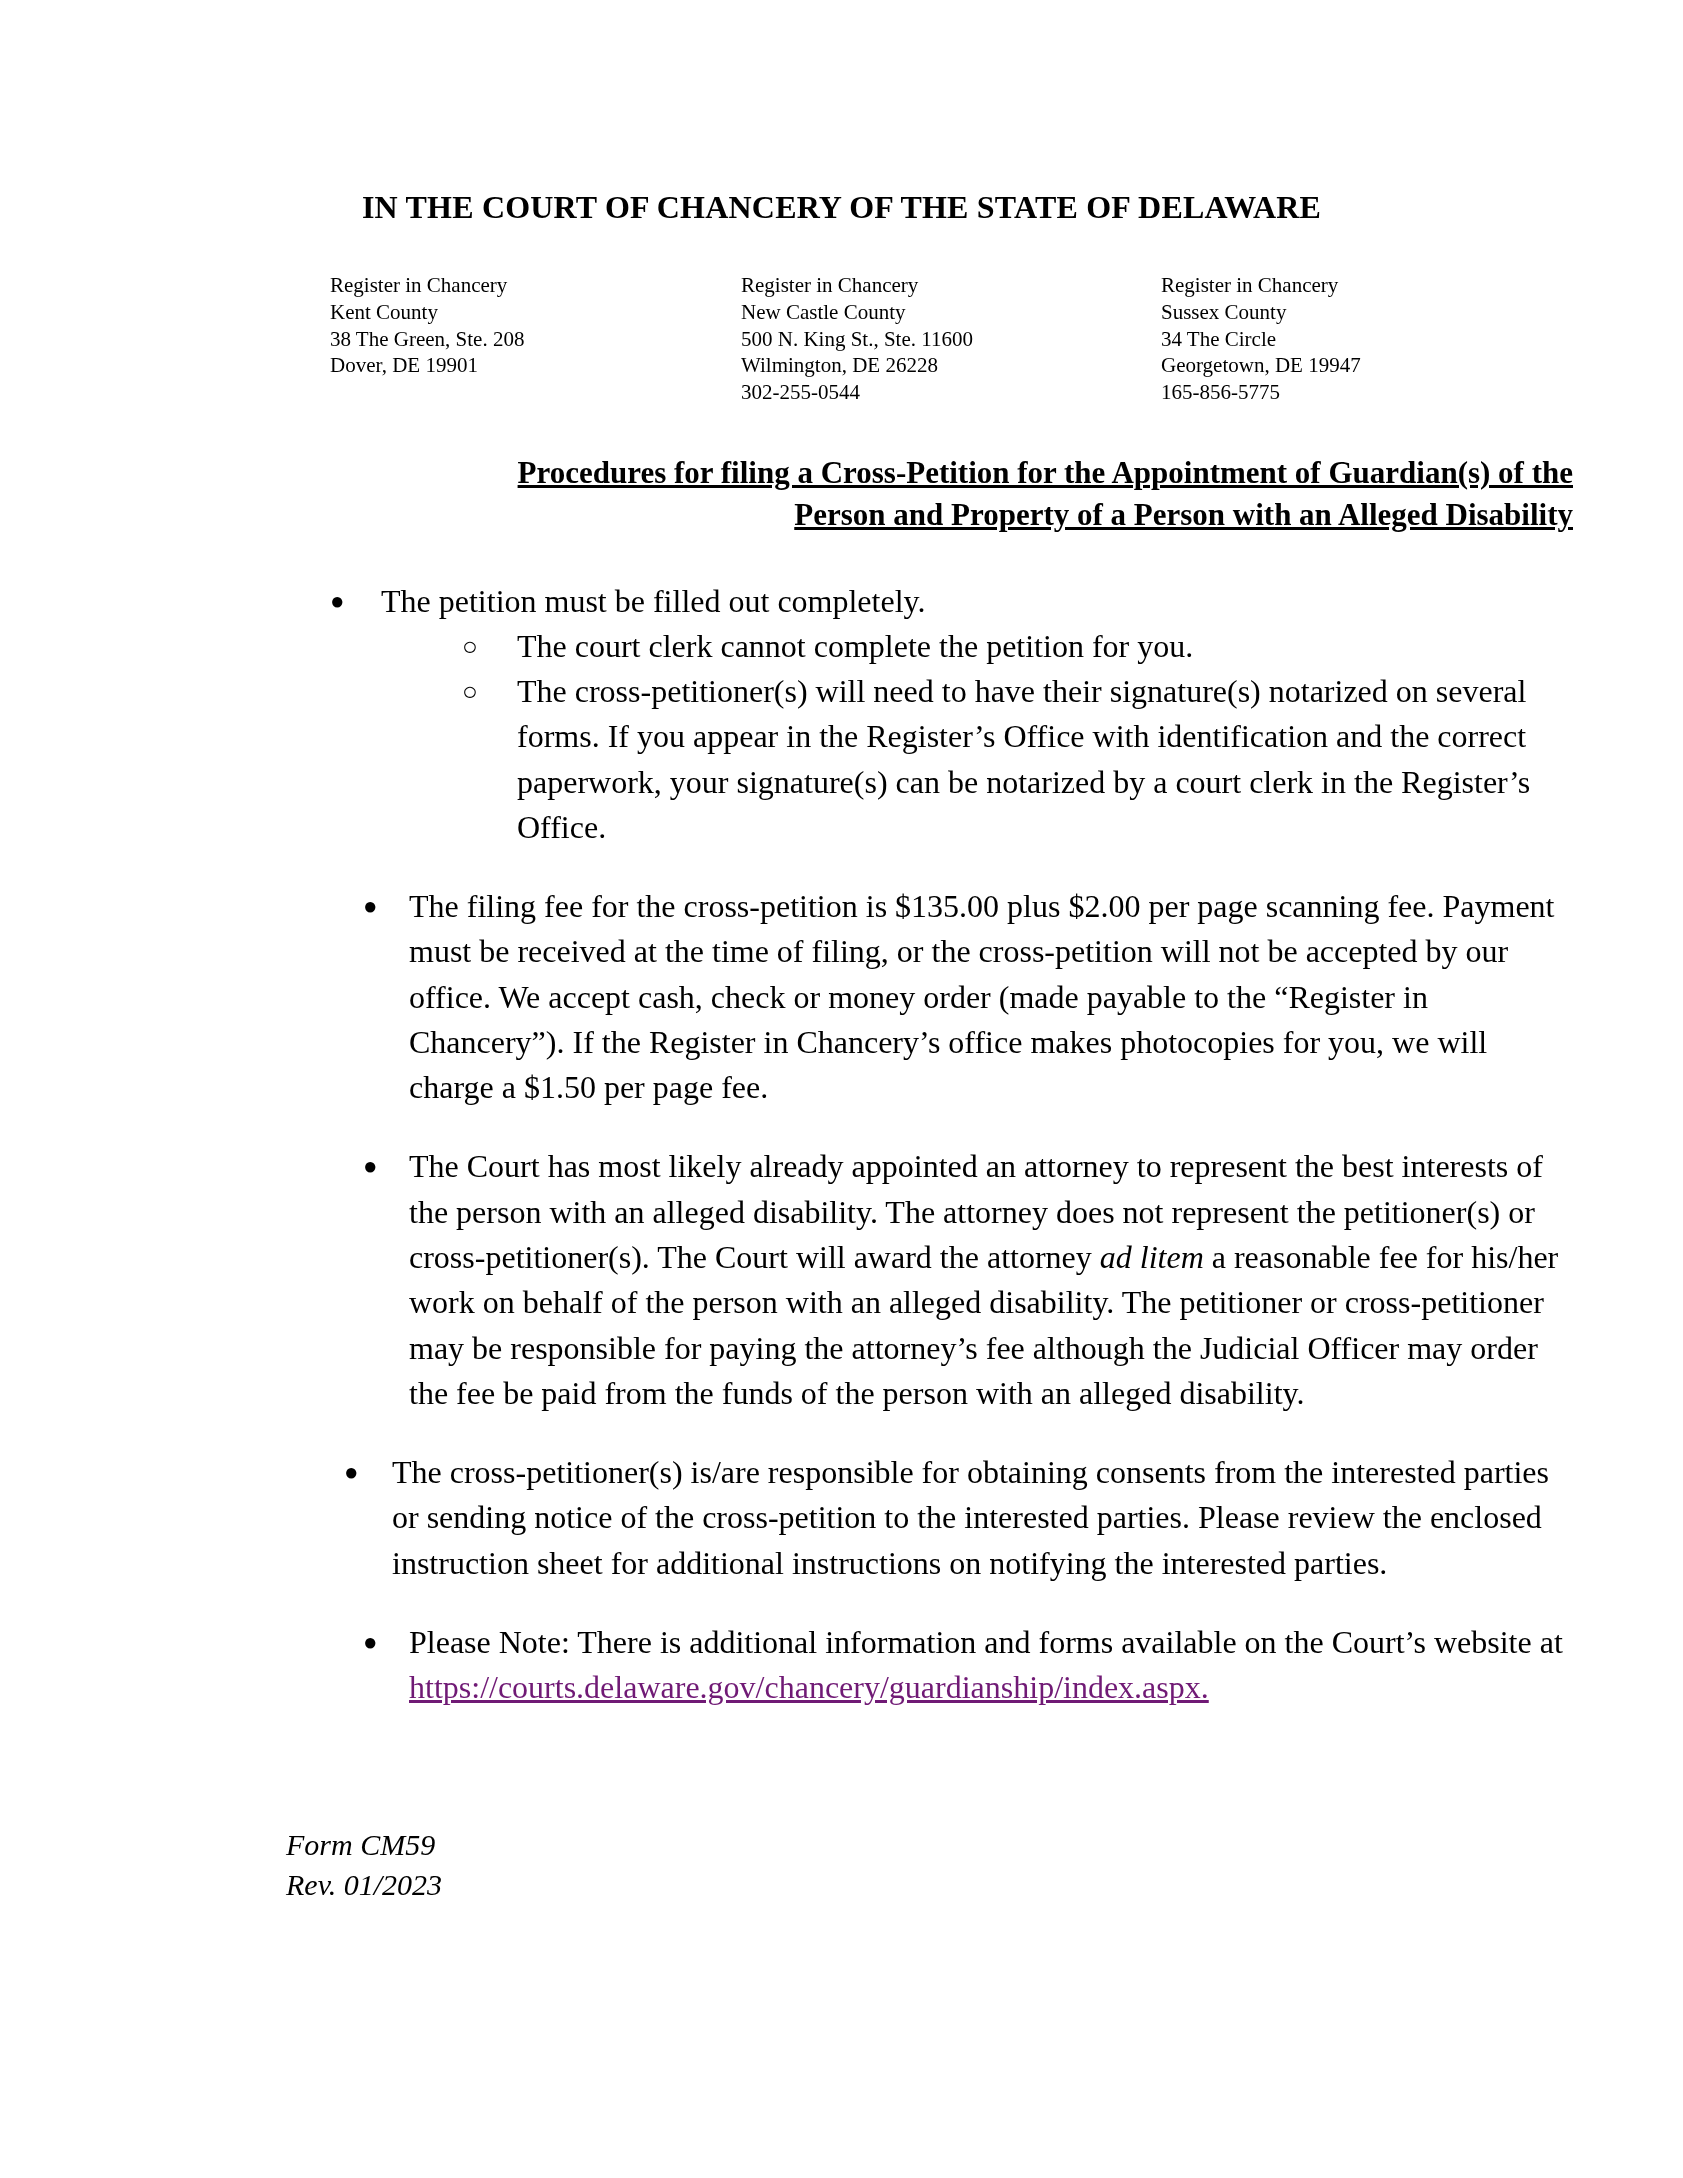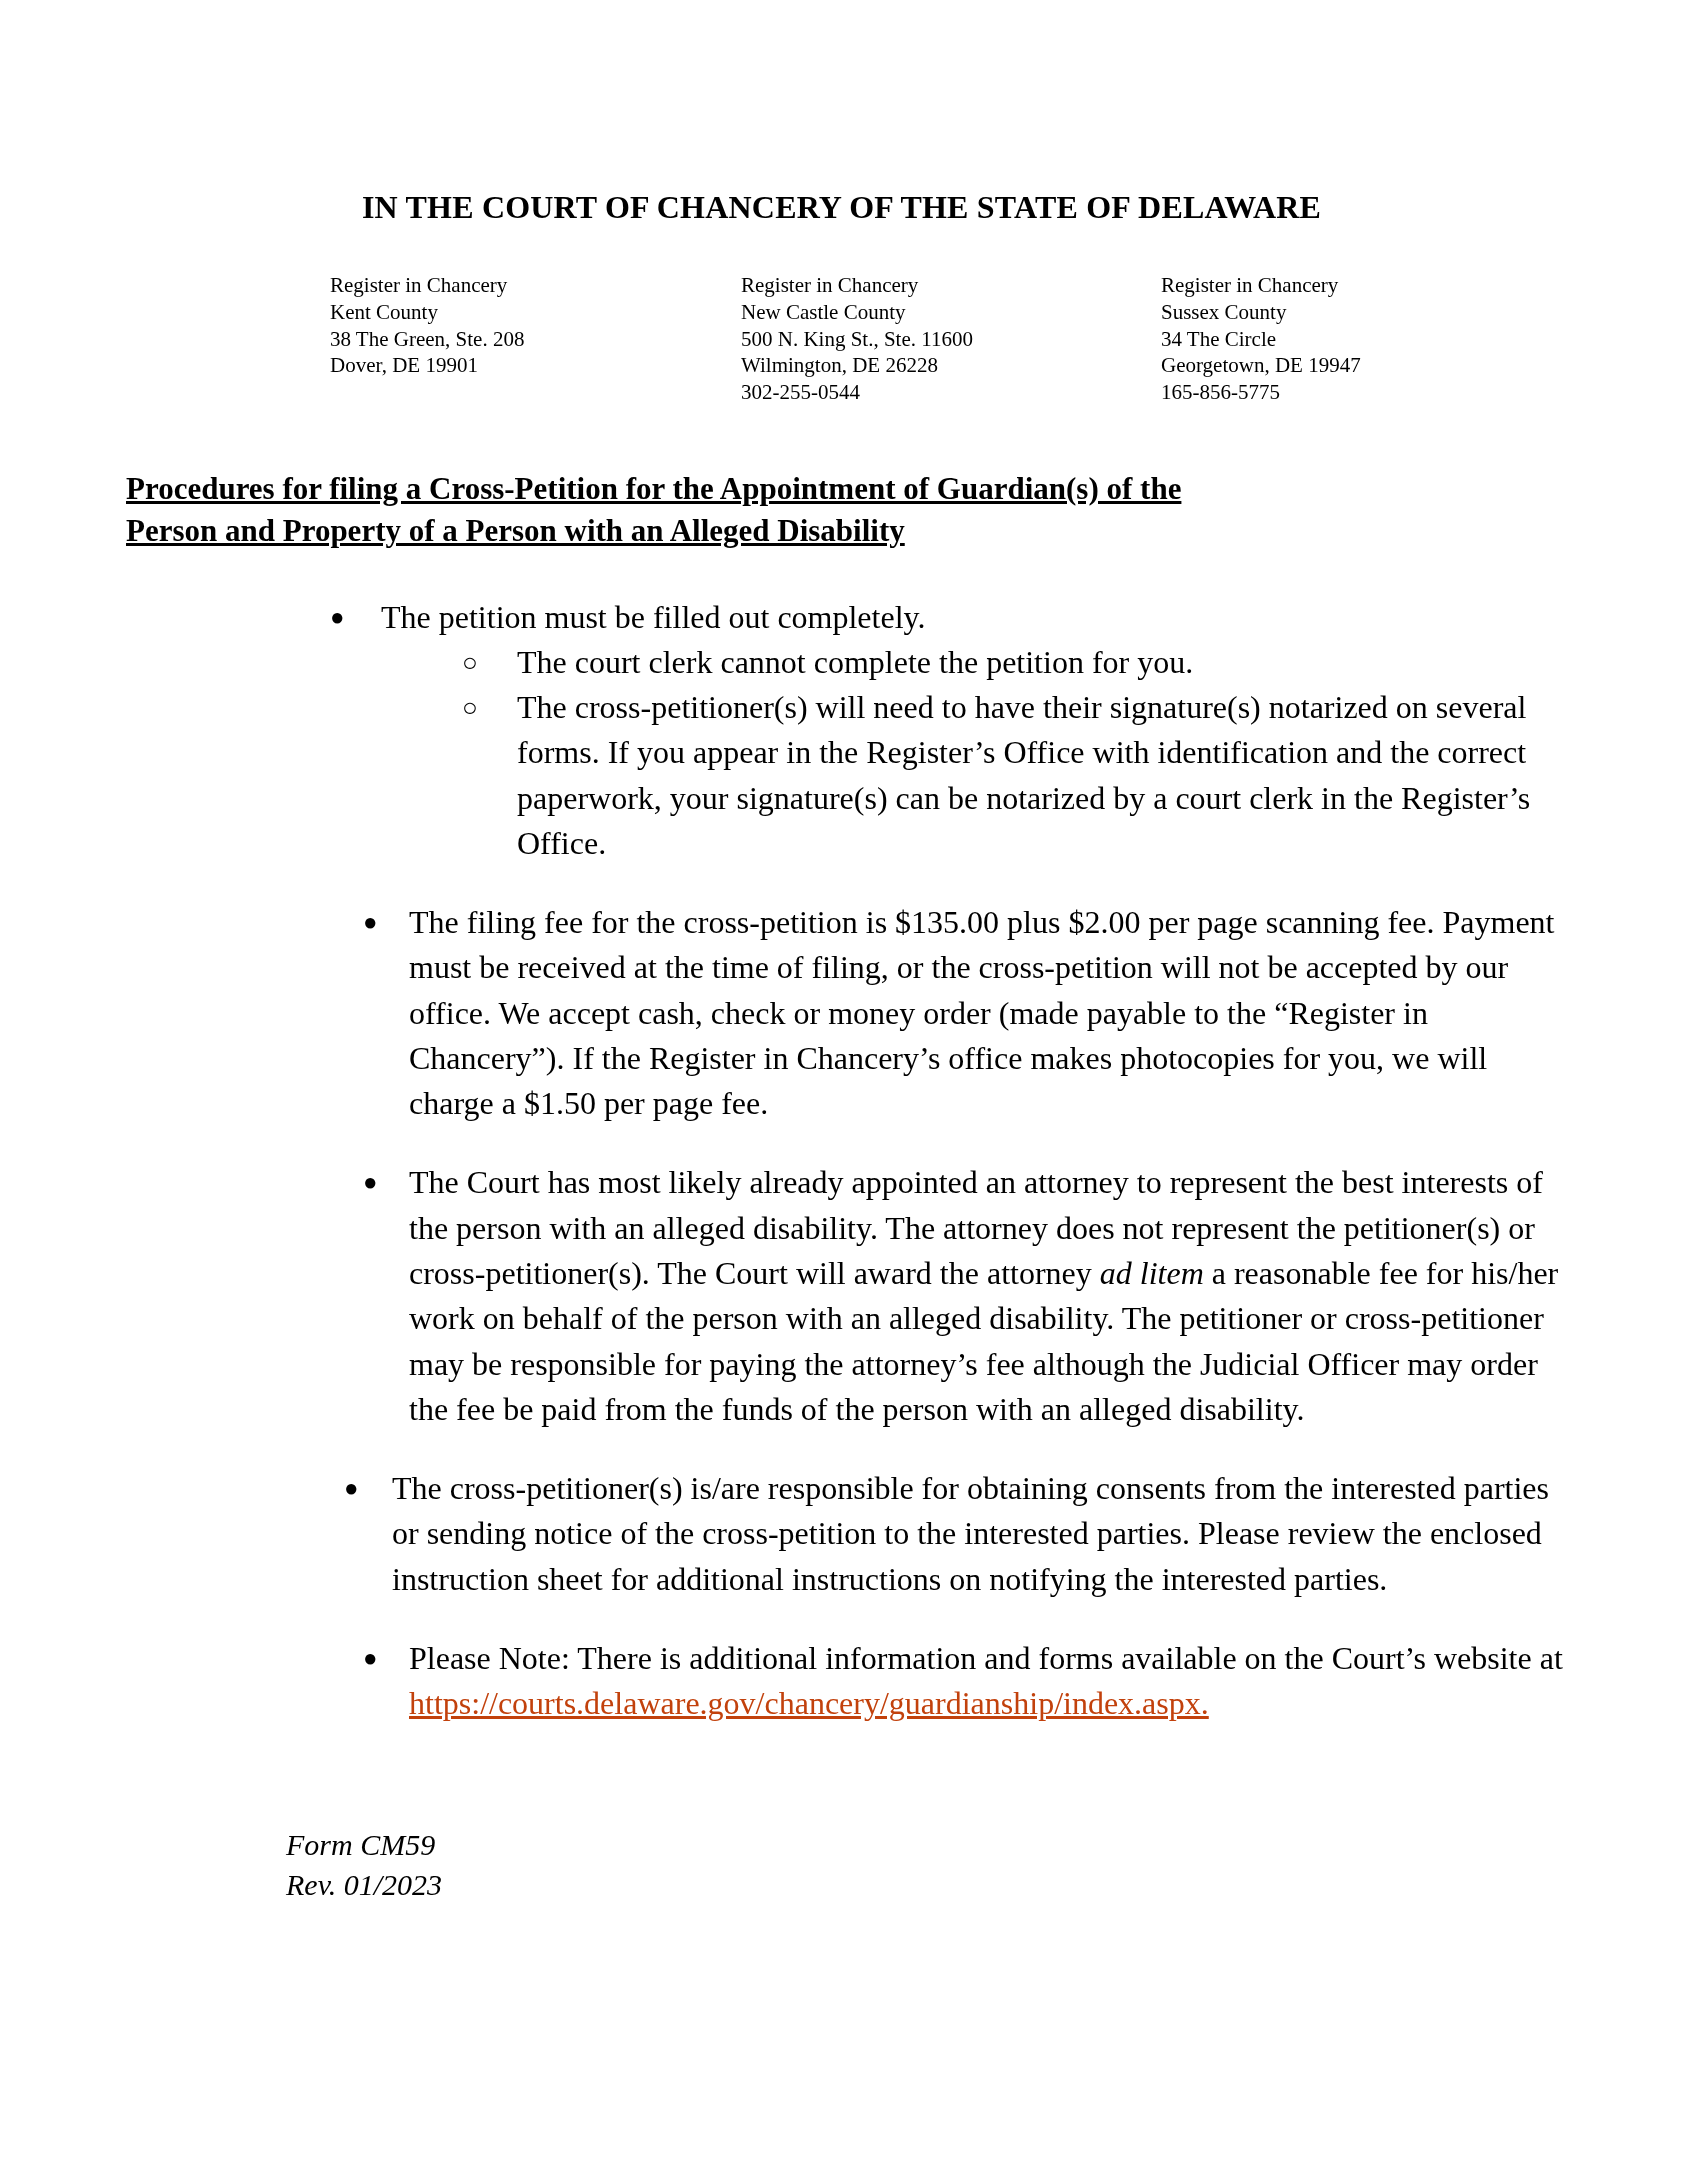--- a/index.html
+++ b/index.html
@@ -43,23 +43,23 @@
     line-height: 1.28;
     white-space: nowrap;
   }
   .address-col.col-kent      { width: 411px; }
   .address-col.col-newcastle { width: 420px; }
   .address-col.col-sussex    { width: auto; }
   .address-line { display: block; }
 
   
   .procedures-heading {
-    margin: 16px;
+    margin: 0;
     padding-top: 46px;
-    text-align: left;
+    text-align: right;
     font-size: 31px;
     font-weight: bold;
     line-height: 1.36;
   }
   .procedures-heading .hl {
     display: block;
   }
   .procedures-heading .hl > span {
     text-decoration: underline;
     text-underline-offset: 2px;
@@ -113,21 +113,21 @@
   .lvl2 > .marker {
     position: absolute;
     left: 0;
     top: 0;
     font-size: 26px;
     line-height: 1.74;
   }
 
   .ital { font-style: italic; }
   .link {
-    color: #c2410c;
+    color: #701a75;
     text-decoration: underline;
     text-underline-offset: 2px;
     cursor: pointer;
   }
 
   
   .form-footer {
     position: absolute;
     left: 176px;
     top: 1825px;

